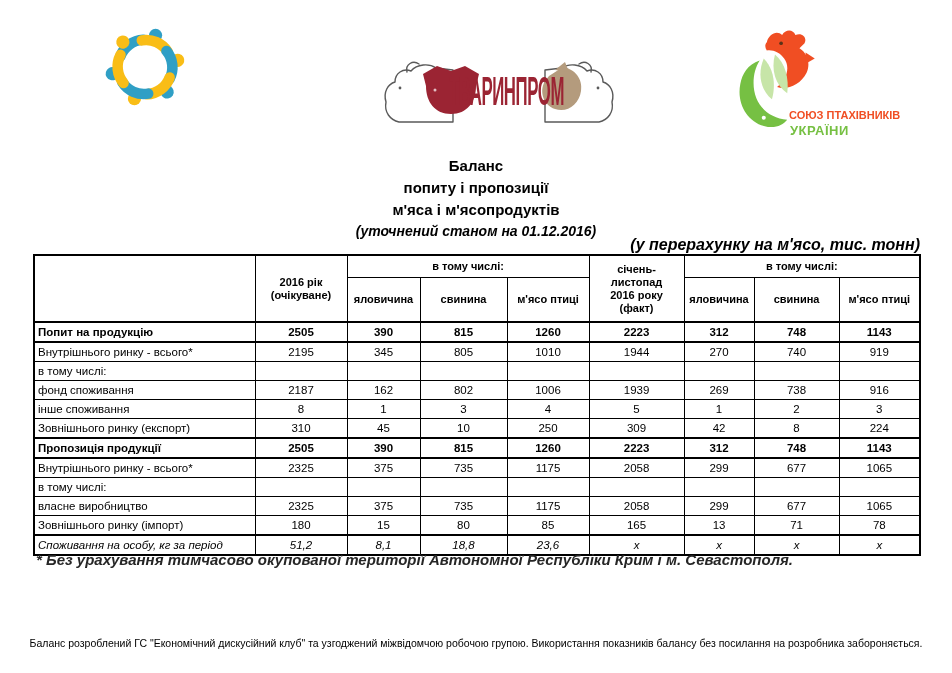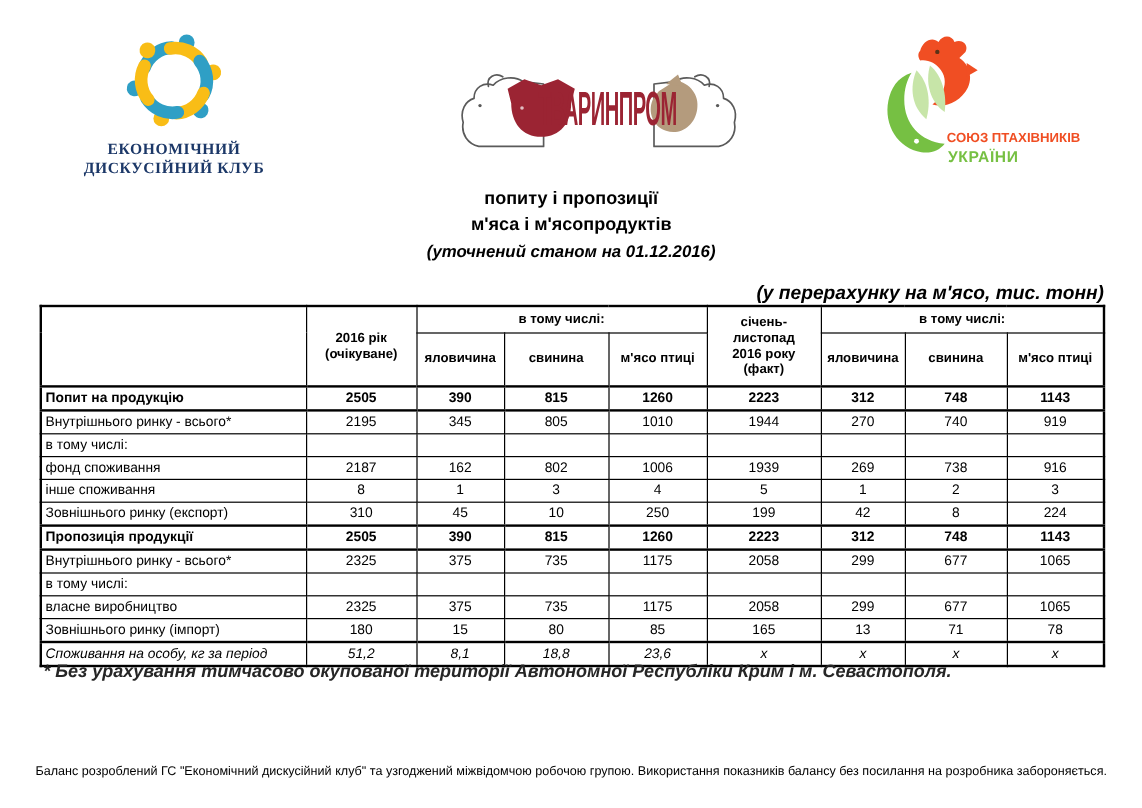--- a/index.html
+++ b/index.html
@@ -88,24 +88,20 @@
       </g>
       <g transform="rotate(240)">
         <circle class="edk-blue" cx="12" cy="-36" r="7.5"></circle>
         <path class="edk-sblue" d="M -2 -31 A 29 29 0 0 0 -28 -12"></path>
       </g>
       <g transform="rotate(300)">
         <circle class="edk-yellow" cx="12" cy="-36" r="7.5"></circle>
         <path class="edk-syellow" d="M -2 -31 A 29 29 0 0 0 -28 -12"></path>
       </g>
     </svg>
-    <div class="edk-text">
-      <div>ЕКОНОМІЧНИЙ</div>
-      <div>ДИСКУСІЙНИЙ КЛУБ</div>
-    </div>
   </div>
 
   <div class="logo-tvr">
     <svg width="232" height="72" viewBox="0 0 232 72">
 
       <path class="pig-outline" d="M3 42 C0 32 5 24 12 22 C12 13 20 8 28 11 C34 4 46 3 53 8 L70 10 L70 62 L16 62 C7 60 1 52 3 42 Z"></path>
       <path class="pig-detail" d="M24 12 C22 4 30 0 36 4"></path>
       <circle cx="17" cy="28" r="1.4" fill="#5a5a5a"></circle>
 
       <path class="cow-red" d="M40 14 L54 6 L68 11 L82 6 L96 14 L93 26 C93 42 84 54 68 54 C52 54 43 42 43 26 Z"></path>
@@ -132,20 +128,21 @@
       <circle cx="27" cy="86" r="2" fill="#fff"></circle>
 
       <path class="leaf-light" d="M27 28 C21 42 23 58 35 68 C39 54 37 38 27 28 Z"></path>
       <path class="leaf-light" d="M38 24 C34 38 38 54 50 62 C52 48 48 32 38 24 Z"></path>
     </svg>
     <div class="poultry-line1">СОЮЗ ПТАХІВНИКІВ</div>
     <div class="poultry-line2">УКРАЇНИ</div>
   </div>
 
   <div class="title-block">
+    <div class="title-line">Баланс</div>
     <div class="title-line">попиту і пропозиції</div>
     <div class="title-line">м'яса і м'ясопродуктів</div>
     <div class="title-sub">(уточнений станом на 01.12.2016)</div>
   </div>
 
   <div class="units-note">(у перерахунку на м'ясо, тис. тонн)</div>
 
   <table class="balance">
     <colgroup>
       <col style="width:221px">
@@ -233,21 +230,21 @@
       <td class="val">1</td>
       <td class="val">2</td>
       <td class="val">3</td>
     </tr>
         <tr class="row-normal">
       <td class="label">Зовнішнього ринку (експорт)</td>
       <td class="val">310</td>
       <td class="val">45</td>
       <td class="val">10</td>
       <td class="val">250</td>
-      <td class="val">199</td>
+      <td class="val">309</td>
       <td class="val">42</td>
       <td class="val">8</td>
       <td class="val">224</td>
     </tr>
         <tr class="row-bold">
       <td class="label">Пропозиція продукції</td>
       <td class="val">2505</td>
       <td class="val">390</td>
       <td class="val">815</td>
       <td class="val">1260</td>

